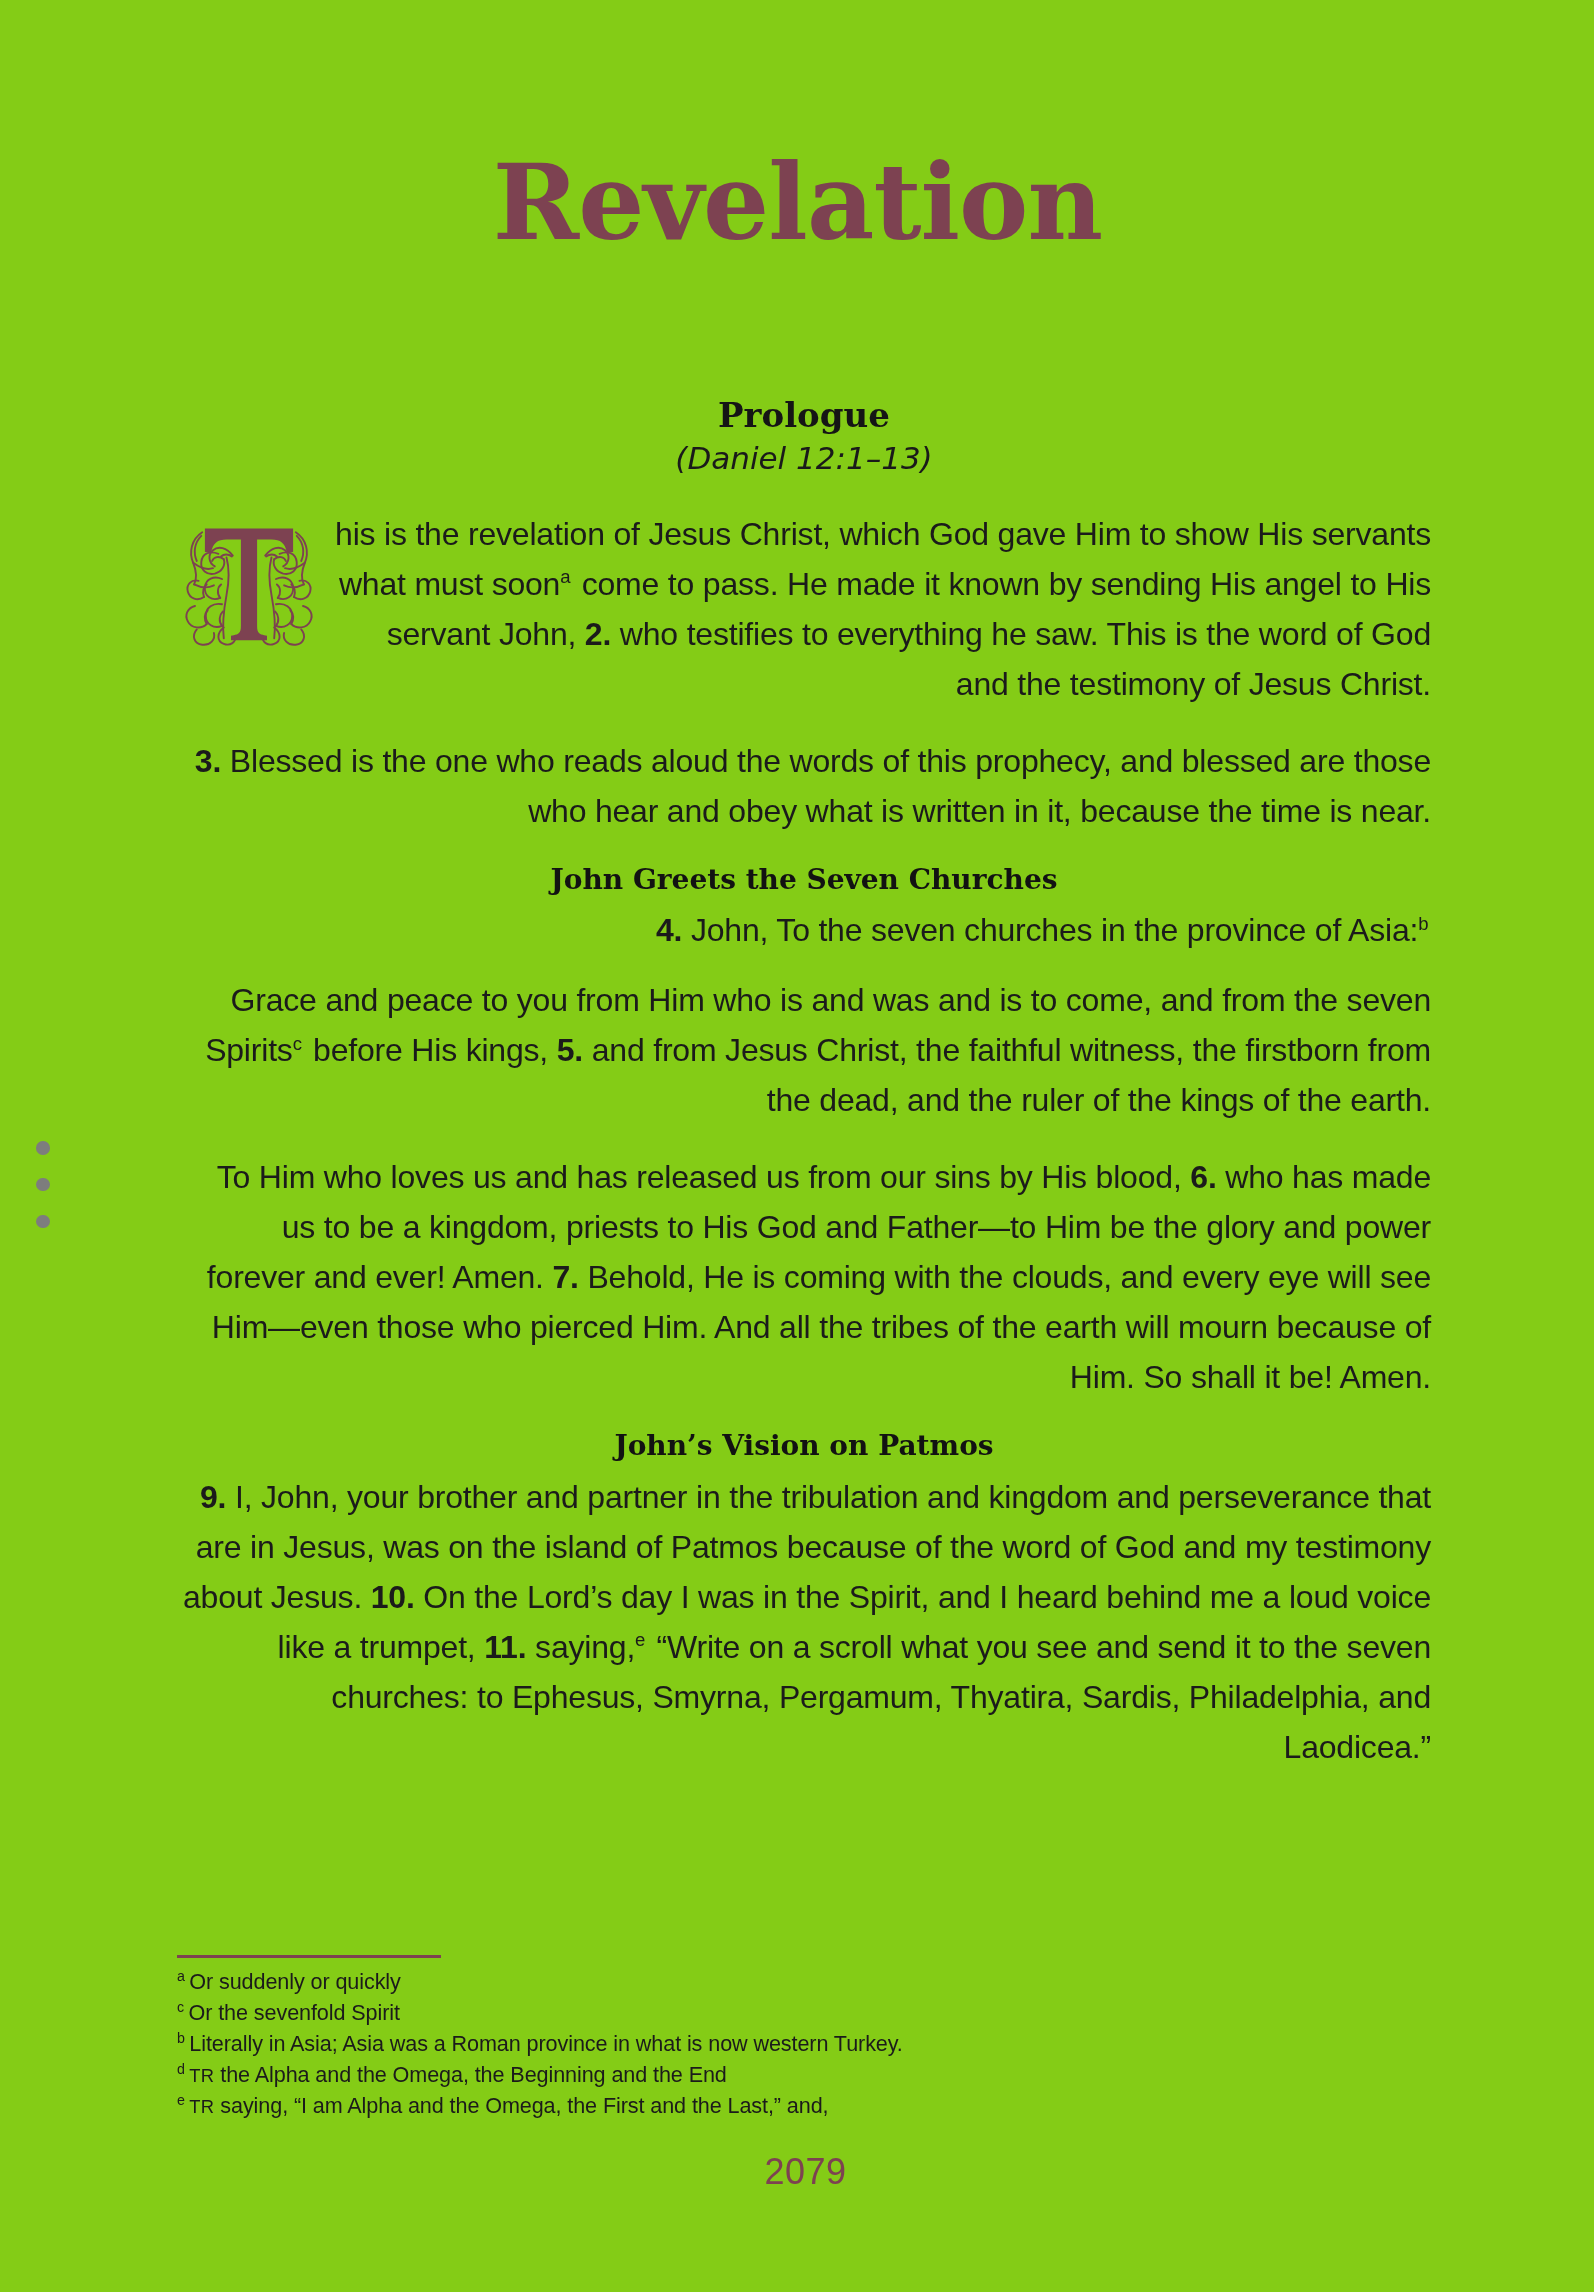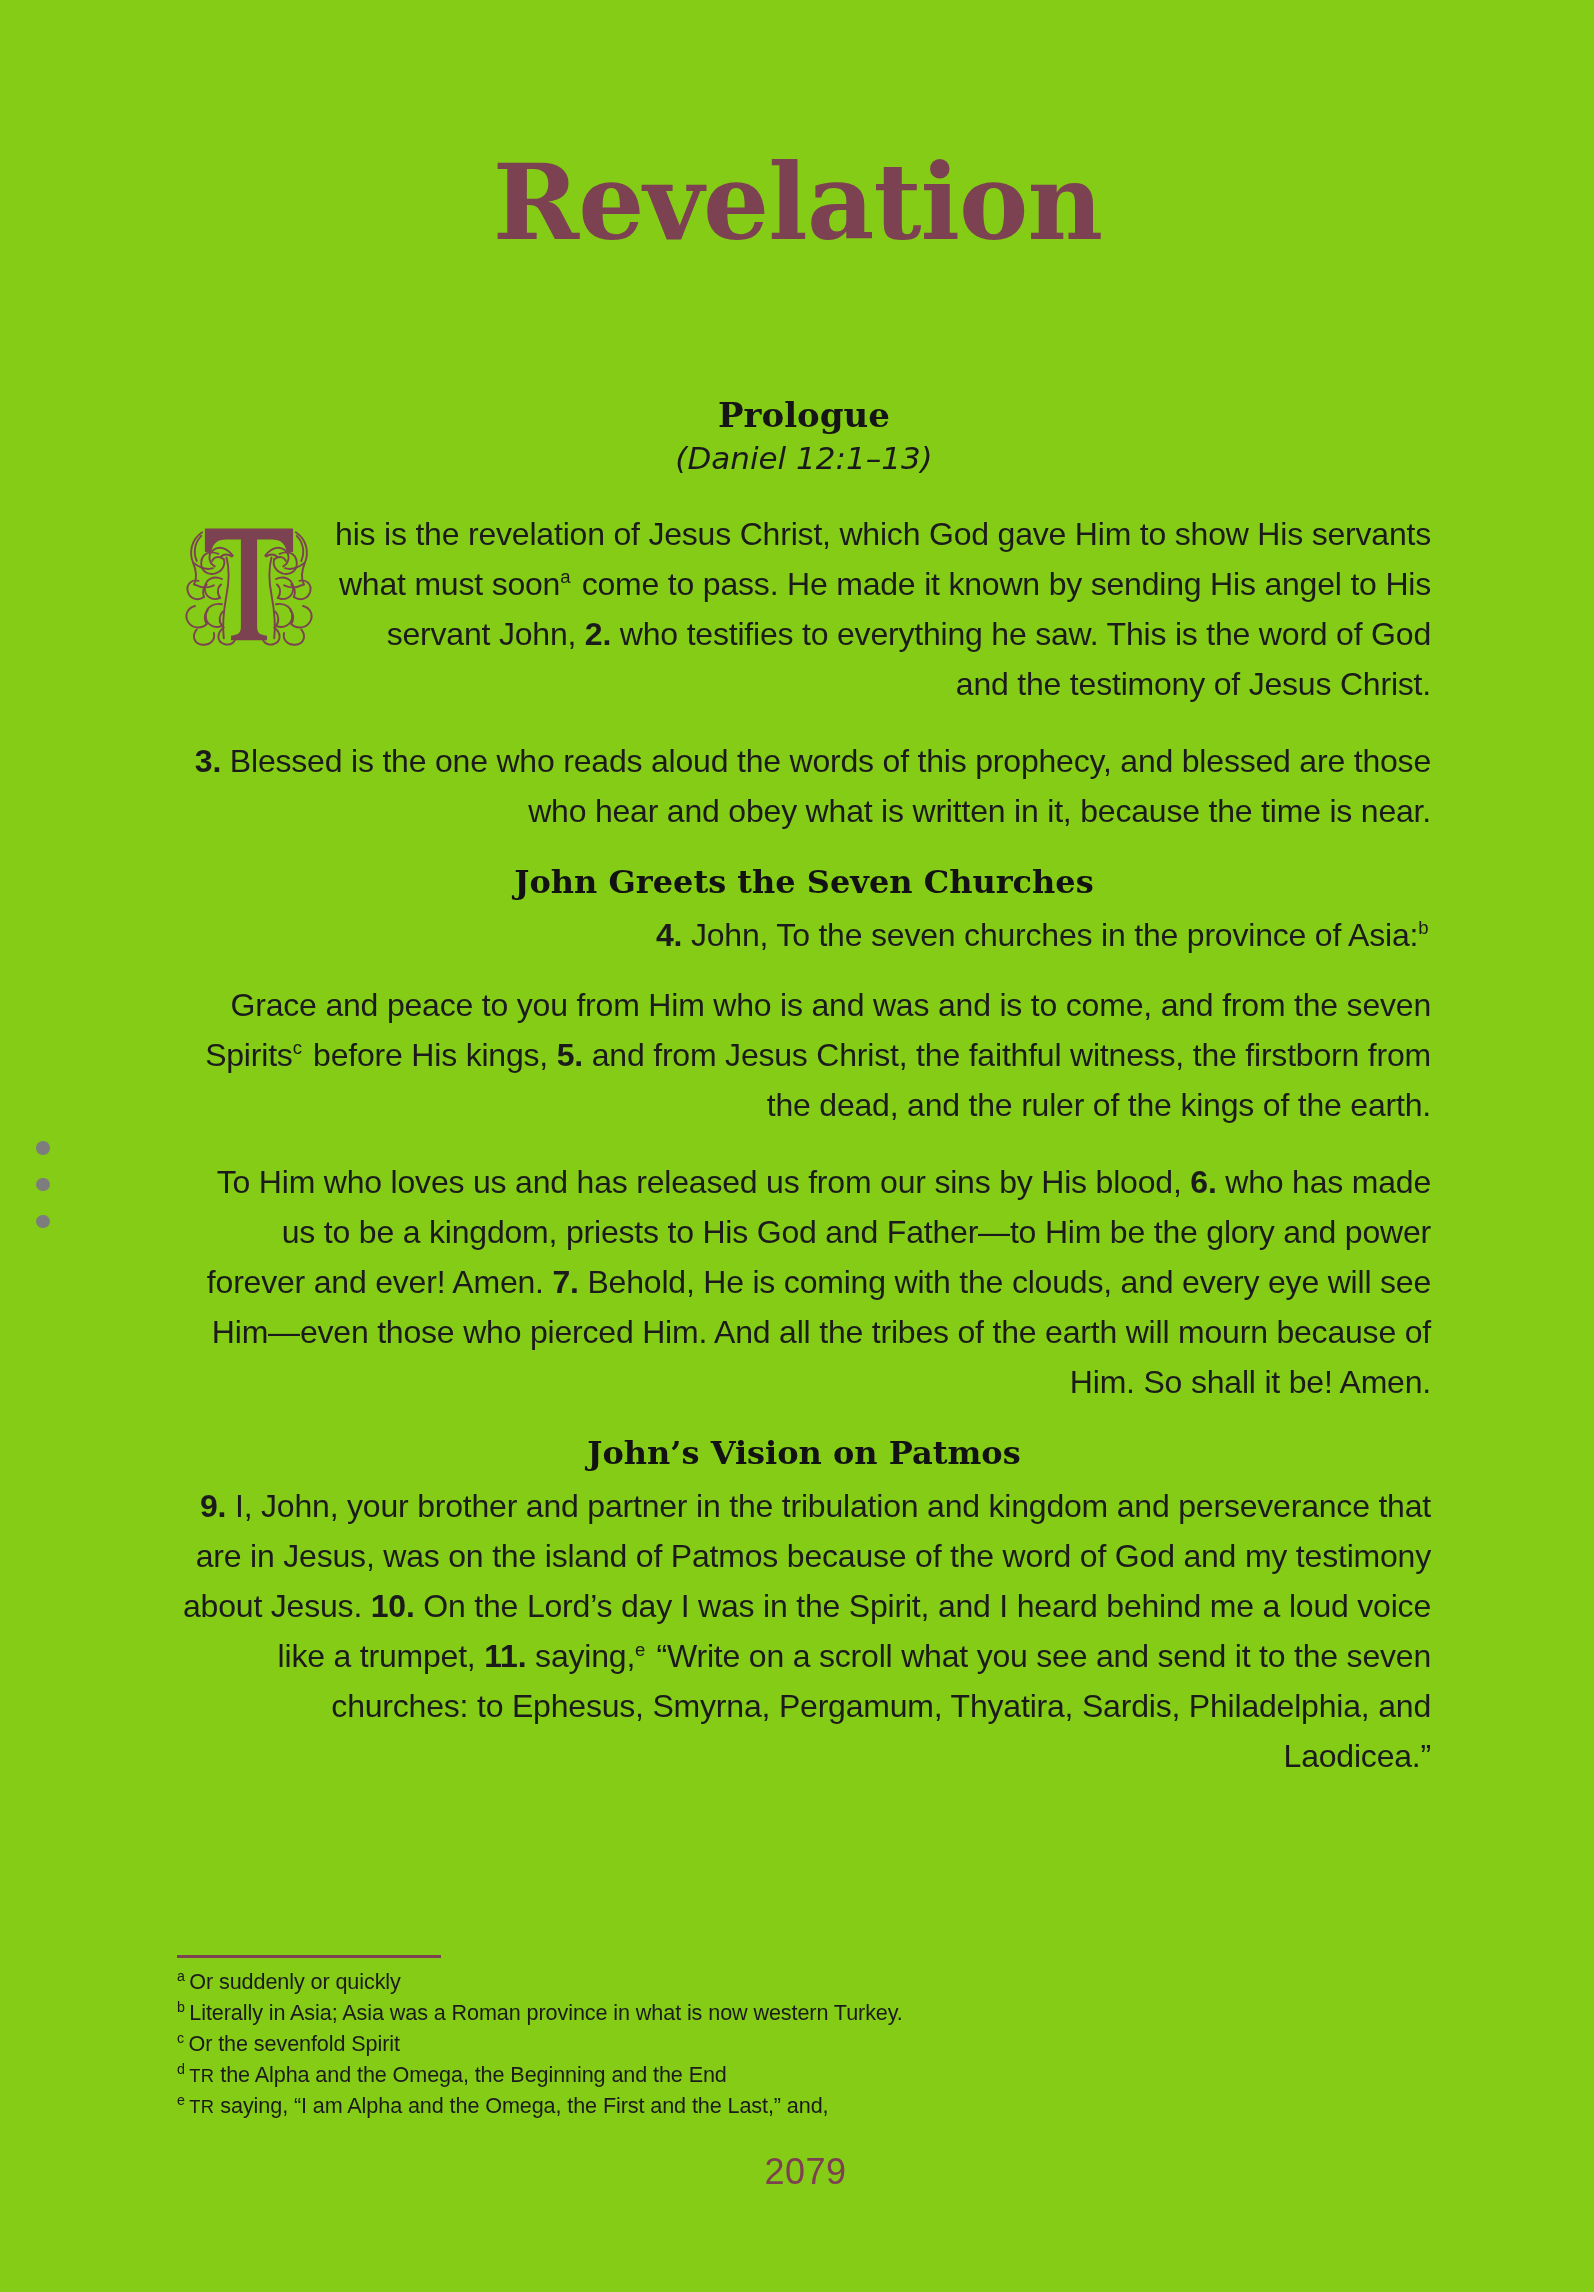--- a/index.html
+++ b/index.html
@@ -61,21 +61,21 @@
     font-size: 31px;
     line-height: 1.2;
     color: #1a1a1a;
     margin: 0 0 31px 0;
   }
 
   .subhead {
     text-align: center;
     font-family: "DejaVu Serif", serif;
     font-weight: 700;
-    font-size: 32px;
+    font-size: 28px;
     line-height: 1.2;
     color: #121212;
     margin: 25px 0 9px 0;
   }
 
   p.para {
     font-family: "Liberation Sans", sans-serif;
     font-size: 32px;
     line-height: 50px;
     color: #1b1b1b;
@@ -268,26 +268,26 @@
     </p>
 
   </div>
 
   <div class="footnotes">
     <hr class="fn-rule">
     <div class="fn-line">
       <sup>a</sup><span class="smallcaps"></span><span>Or suddenly or quickly</span>
     </div>
     <div class="fn-line">
+      <sup>c</sup><span class="smallcaps"></span><span>Or the sevenfold Spirit</span>
+    </div>
+    <div class="fn-line">
       <sup>b</sup><span class="smallcaps"></span><span>Literally in Asia; Asia was a Roman province in what is now western Turkey.</span>
     </div>
     <div class="fn-line">
-      <sup>c</sup><span class="smallcaps"></span><span>Or the sevenfold Spirit</span>
-    </div>
-    <div class="fn-line">
       <sup>d</sup><span class="smallcaps">TR</span><span> the Alpha and the Omega, the Beginning and the End</span>
     </div>
     <div class="fn-line">
       <sup>e</sup><span class="smallcaps">TR</span><span> saying, “I am Alpha and the Omega, the First and the Last,” and,</span>
     </div>
   </div>
 
   <div class="page-number">2079</div>
 
 </div>

